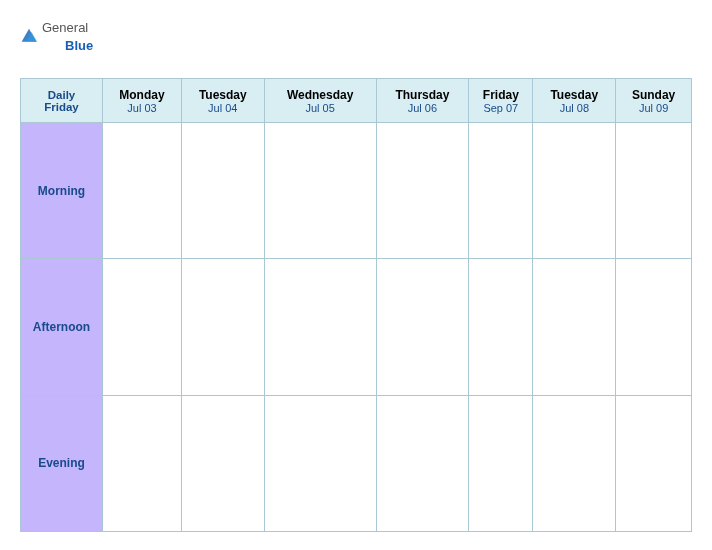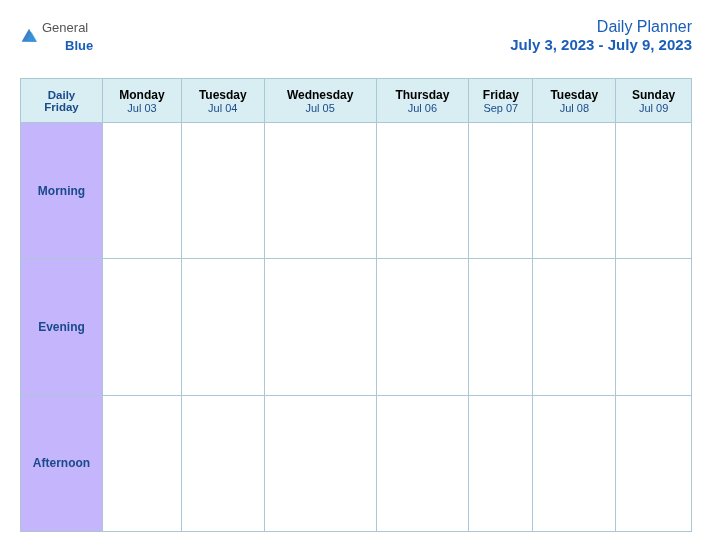--- a/index.html
+++ b/index.html
@@ -114,24 +114,20 @@
   <div class="logo-area">
     <svg class="logo-icon" viewBox="0 0 22 22" xmlns="http://www.w3.org/2000/svg">
       <polygon points="11,2 20,18 2,18" fill="#1a6bbf" opacity="0.85"></polygon>
       <polygon points="14,6 21,18 7,18" fill="#3399dd" opacity="0.7"></polygon>
     </svg>
     <div>
       <span class="logo-text-general">General</span><br>
       <span class="logo-text-blue">Blue</span>
     </div>
   </div>
-  <div class="title-area">
-    <div class="title-main">Daily Planner</div>
-    <div class="title-date">July 3, 2023 - July 9, 2023</div>
-  </div>
 </div>
 
 <table class="planner-table">
   <thead>
     <tr class="header-row">
       <th class="header-label-cell">
         <span>Daily</span><br>
         <span>Friday</span>
       </th>
       <th>
@@ -169,31 +165,31 @@
       <td class="label-col">Morning</td>
       <td class="data-cell"></td>
       <td class="data-cell"></td>
       <td class="data-cell"></td>
       <td class="data-cell"></td>
       <td class="data-cell"></td>
       <td class="data-cell"></td>
       <td class="data-cell"></td>
     </tr>
     <tr>
-      <td class="label-col">Evening</td>
+      <td class="label-col">Afternoon</td>
       <td class="data-cell"></td>
       <td class="data-cell"></td>
       <td class="data-cell"></td>
       <td class="data-cell"></td>
       <td class="data-cell"></td>
       <td class="data-cell"></td>
       <td class="data-cell"></td>
     </tr>
     <tr>
-      <td class="label-col">Afternoon</td>
+      <td class="label-col">Evening</td>
       <td class="data-cell"></td>
       <td class="data-cell"></td>
       <td class="data-cell"></td>
       <td class="data-cell"></td>
       <td class="data-cell"></td>
       <td class="data-cell"></td>
       <td class="data-cell"></td>
     </tr>
   </tbody>
 </table>

